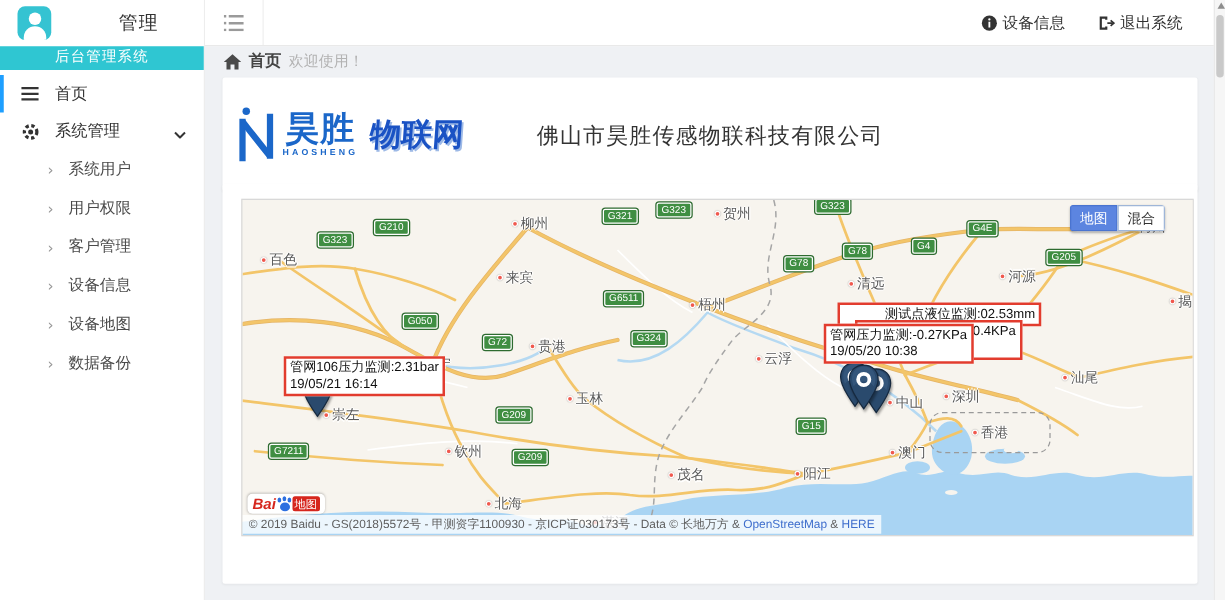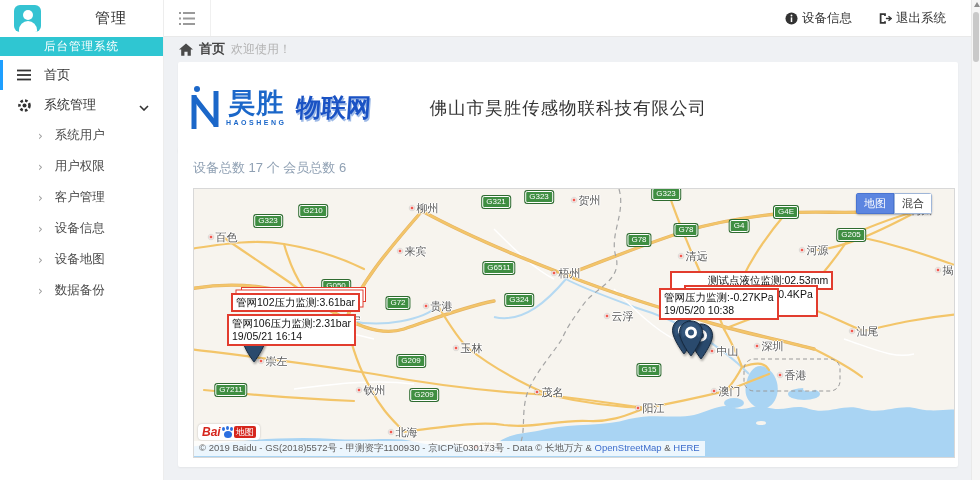--- a/index.html
+++ b/index.html
@@ -196,21 +196,20 @@
         <div class="logo-col">
           <span class="logo-cn">昊胜</span>
           <span class="logo-en">HAOSHENG</span>
         </div>
         <span class="logo-net">物联网</span>
       </div>
       <div class="company">佛山市昊胜传感物联科技有限公司</div>
     </div>
 
     <div class="card card2">
-      <div class="stats">设备总数 17 个 会员总数 6</div>
 
       <div class="map" id="map">
 
         <svg class="base" width="762" height="270" viewBox="0 0 762 270">
           <rect x="0" y="0" width="762" height="270" fill="#f7f4ee"></rect>
 
           <path d="M-5,258 C40,252 90,247 140,250 C180,252 200,247 222,253 C245,259 258,252 268,258 C280,264 288,256 296,262 L300,274 L-5,274 Z" fill="#a9d4f3"></path>
           <path d="M296,262 C310,242 330,246 352,240 C380,234 410,238 435,230 C460,224 480,230 500,226 C515,222 528,214 538,218 C552,224 560,214 572,218 C590,224 600,214 615,220 C635,226 650,214 668,220 C690,226 705,214 725,220 C745,224 755,218 768,222 L768,274 L296,274 Z" fill="#a9d4f3"></path>
 
           <path d="M552,196 C554,182 562,174 571,178 C580,182 586,194 583,206 C580,217 571,223 562,218 C554,213 550,206 552,196 Z" fill="#a9d4f3"></path>
@@ -326,21 +325,21 @@
               <span>钦州</span>
             </div>
             <div class="city" style="left: 209px; top: 243px;">
               <i class="cdot"></i>
               <span>北海</span>
             </div>
             <div class="city" style="left: 274px; top: 159px;">
               <i class="cdot"></i>
               <span>玉林</span>
             </div>
-            <div class="city" style="left: 355px; top: 203px;">
+            <div class="city" style="left: 355px; top: 220px;">
               <i class="cdot"></i>
               <span>茂名</span>
             </div>
             <div class="city" style="left: 294px; top: 258px;">
               <i class="cdot"></i>
               <span>湛江</span>
             </div>
             <div class="city" style="left: 456px; top: 219px;">
               <i class="cdot"></i>
               <span>阳江</span>
@@ -418,23 +417,20 @@
     <circle cx="13" cy="12.5" r="4.5" fill="none" stroke="#ffffff" stroke-width="3"></circle>
   </svg>
 </div>
             <div class="pin" style="left: 484px; top: 131px;">
   <svg viewBox="0 0 26 38" width="26" height="38" xmlns="http://www.w3.org/2000/svg">
     <path d="M13 1 C6 1 1.5 6 1.5 12.5 C1.5 21 13 36 13 36 C13 36 24.5 21 24.5 12.5 C24.5 6 20 1 13 1 Z" fill="#2a4a6d" stroke="#16293f" stroke-width="1"></path>
     <path d="M13 2.2 C7.5 2.2 3.6 6.5 3.6 12 C3.6 14 4.2 16 5 18 C8 13 18 13 21 18 C21.8 16 22.4 14 22.4 12 C22.4 6.5 18.5 2.2 13 2.2 Z" fill="#3c5f85" opacity="0.6"></path>
     <circle cx="13" cy="12.5" r="4.5" fill="none" stroke="#ffffff" stroke-width="3"></circle>
   </svg>
 </div>
-            <div class="tip stacked" style="left: 37px; top: 104px; z-index: 10;">
-              <div>管网102压力监测:3.61bar</div>
-            </div>
             <div class="tip" style="left: 33px; top: 125px; z-index: 11;">
               <div>管网106压力监测:2.31bar</div>
               <div>19/05/21 16:14</div>
             </div>
             <div class="tip" style="left: 476px; top: 82px; z-index: 12; padding-left: 36px;">
               <div>测试点液位监测:02.53mm</div>
             </div>
             <div class="tip" style="left: 490px; top: 96px; z-index: 13;">
               <div>管网104压力监测:10.4KPa</div>
               <div>19/05/20 10:38</div>

